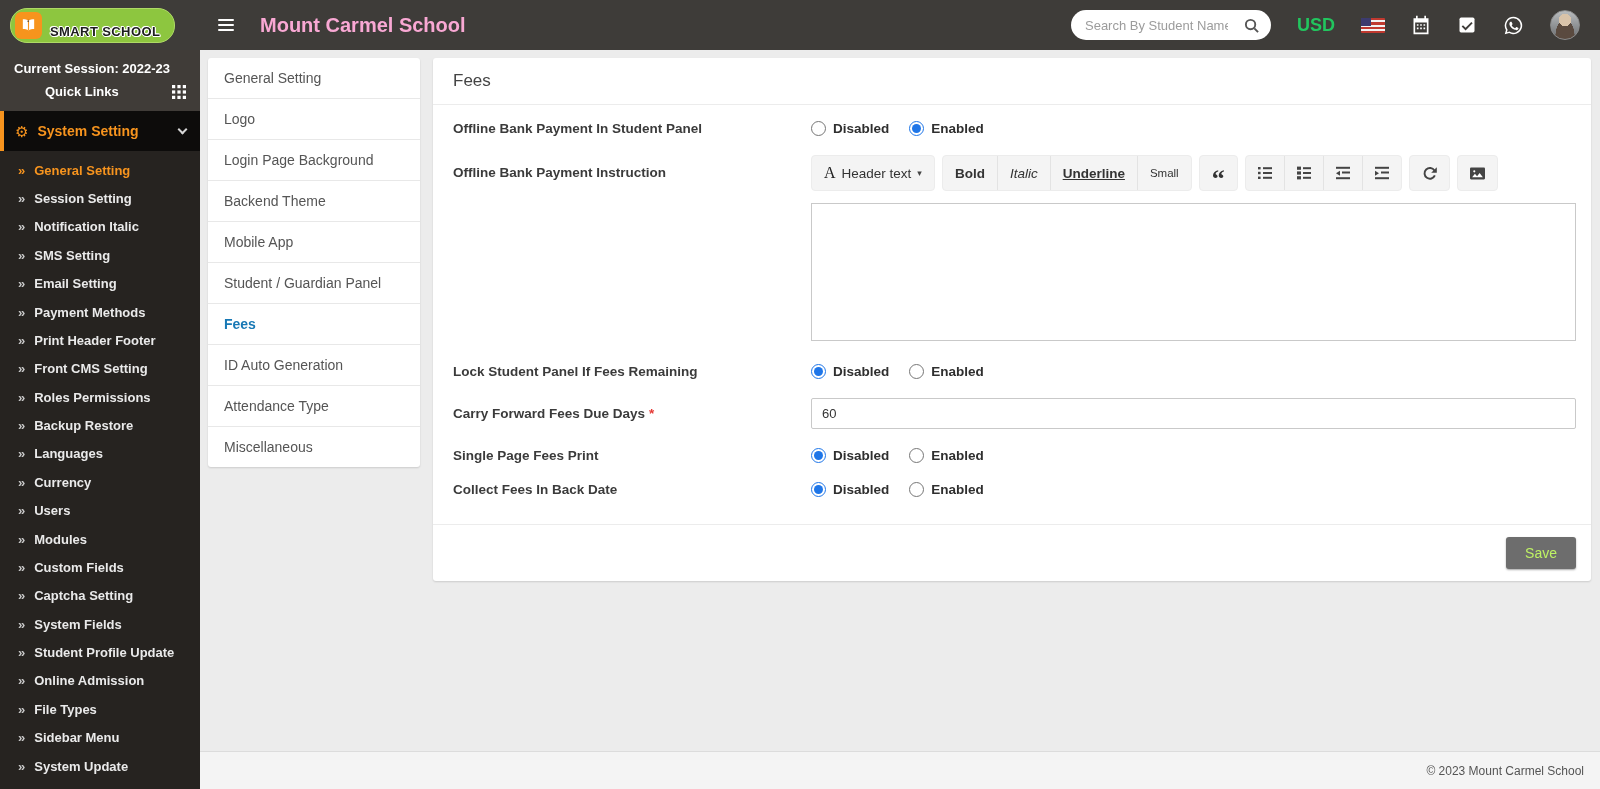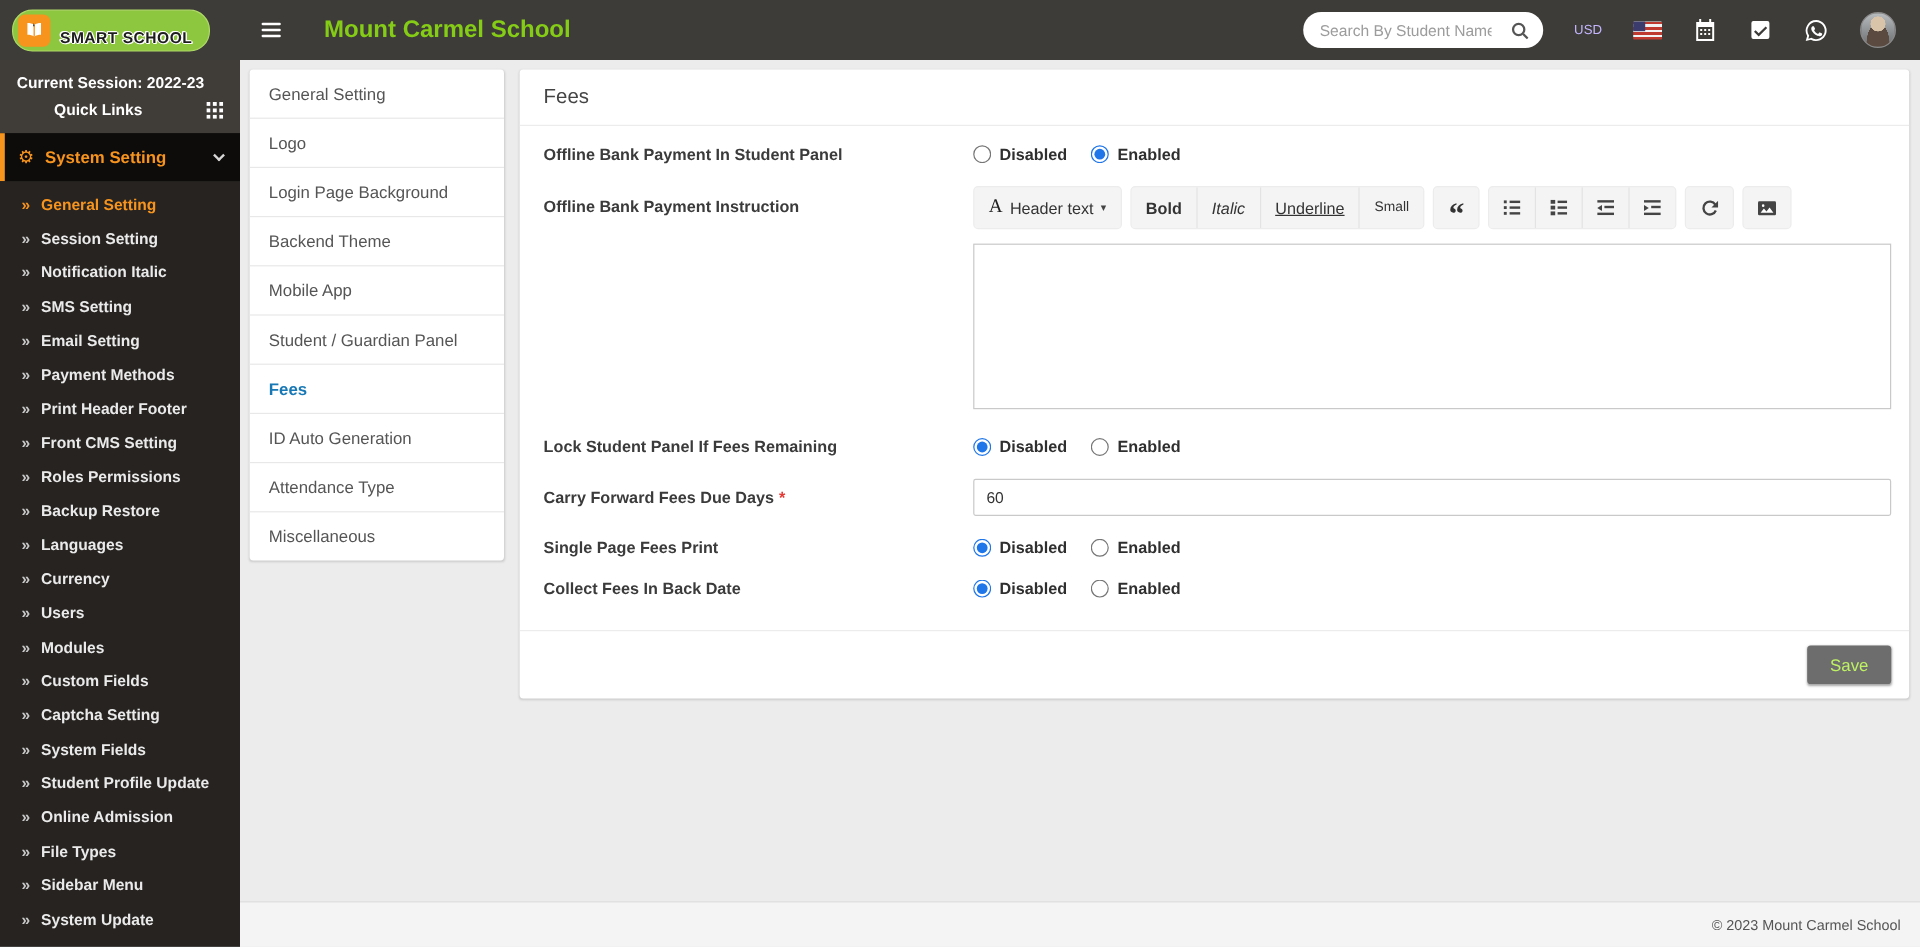--- a/index.html
+++ b/index.html
@@ -10,28 +10,28 @@
   .header { height:50px; background:#3e3c39; display:flex; align-items:center; }
   .logo-wrap { width:200px; flex:0 0 200px; padding-left:10px; }
   .logo-pill { display:inline-flex; align-items:flex-end; background:#8dc63f;
     border:1px solid #aeda66; border-radius:17px; padding:3px 14px 3px 4px; }
   .logo-badge { width:27px; height:27px; background:#f7941d; border-radius:6px;
     display:flex; align-items:center; justify-content:center; margin-right:8px; }
   .brand-text { font-weight:bold; font-size:13px; color:#1d1d1d; letter-spacing:.4px;
     text-shadow:-1px 0 #fff,1px 0 #fff,0 -1px #fff,0 1px #fff,1px 1px #fff,-1px -1px #fff; white-space:nowrap; }
   .hamburger { margin-left:14px; cursor:pointer; padding:4px; }
   .hamburger span { display:block; width:16px; height:2px; background:#fff; margin:3px 0; border-radius:1px; }
-  .school-title { color:#84cc16; font-size:20px; font-weight:bold; margin-left:32px; white-space:nowrap; }
+  .school-title { color:#f9a8d4; font-size:20px; font-weight:bold; margin-left:22px; white-space:nowrap; }
   .header-right { margin-left:auto; display:flex; align-items:center; gap:26px; padding-right:20px; }
   .search-box { width:200px; height:30px; background:#fff; border-radius:15px;
     display:flex; align-items:center; padding:0 12px; gap:14px; }
   .search-box input { flex:1; min-width:0; border:none; outline:none; font-size:13px; color:#555;
     font-family:inherit; background:transparent; }
   .search-box input::placeholder { color:#9c9c9c; }
-  .currency { color:#c4b5fd; font-weight:normal; font-size:11px; }
+  .currency { color:#22c55e; font-weight:bold; font-size:18px; }
   .flag { width:24px; height:15px; border-radius:1px; position:relative;
     background:repeating-linear-gradient(180deg,#c0392f 0 2.2px,#f2f2f2 2.2px 4.4px); }
   .flag::before { content:""; position:absolute; left:0; top:0; width:10px; height:8px; background:#3c3b6e; }
   .hicon { display:flex; align-items:center; cursor:pointer; }
   .avatar { width:30px; height:30px; border-radius:50%; border:1px solid #8a8a8a; cursor:pointer;
     background:
       radial-gradient(circle at 50% 32%, #d9c3a9 0 26%, rgba(0,0,0,0) 27%),
       radial-gradient(ellipse at 50% 92%, #5a4a3f 0 48%, rgba(0,0,0,0) 49%),
       linear-gradient(#b9bcbe,#6a6d70); }
 
@@ -80,21 +80,21 @@
 
   
   .toolbar { display:flex; gap:7px; }
   .tb-group { display:flex; background:#f4f4f4; border:1px solid #ececec; border-radius:4px; overflow:hidden; }
   .tb-btn { padding:8px 12px; font-size:13.5px; color:#333; background:transparent; border:none;
     border-right:1px solid #e3e3e3; display:flex; align-items:center; gap:6px; cursor:pointer;
     font-family:inherit; min-height:34px; }
   .tb-btn:last-child { border-right:none; }
   .tb-bold { font-weight:bold; }
   .tb-italic { font-style:italic; }
-  .tb-underline { text-decoration:underline; }
+  .tb-underline { text-decoration:underline;font-weight:bold; }
   .tb-small { font-size:11.5px; }
   .big-a { font-family:"Liberation Serif", serif; font-size:16px; color:#222; }
   .caret { font-size:9px; color:#444; }
   .quote-glyph { font-family:"Liberation Serif", serif; font-size:26px; font-weight:bold; line-height:8px;
     position:relative; top:6px; }
   .editor-area { margin-top:12px; width:100%; height:138px; border:1px solid #c9c9c9;
     resize:none; background:#fff; font-family:inherit; }
   .text-input { width:100%; height:31px; border:1px solid #c9c9c9; border-radius:2px;
     padding:0 10px; font-size:13px; color:#333; font-family:inherit; }
 

